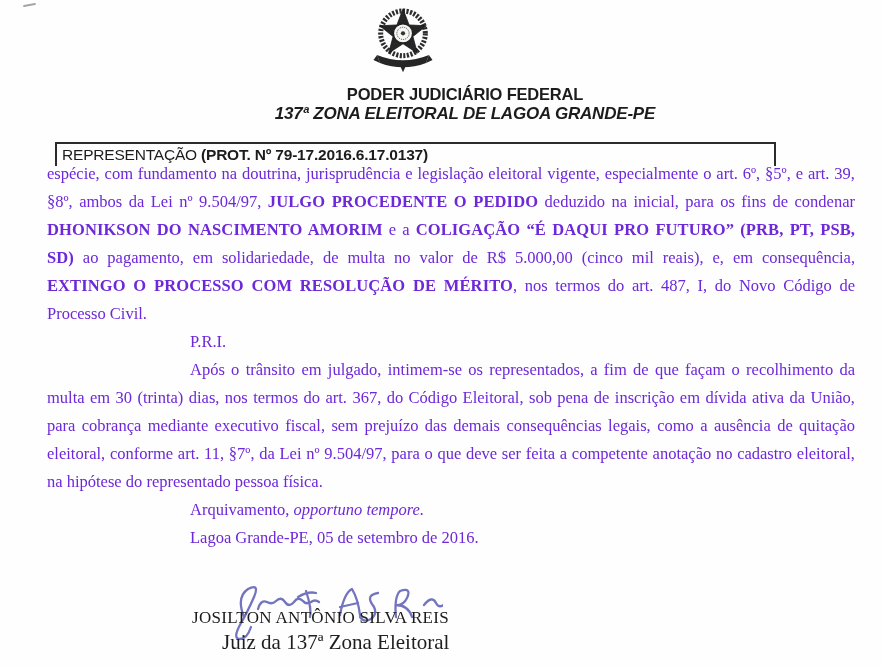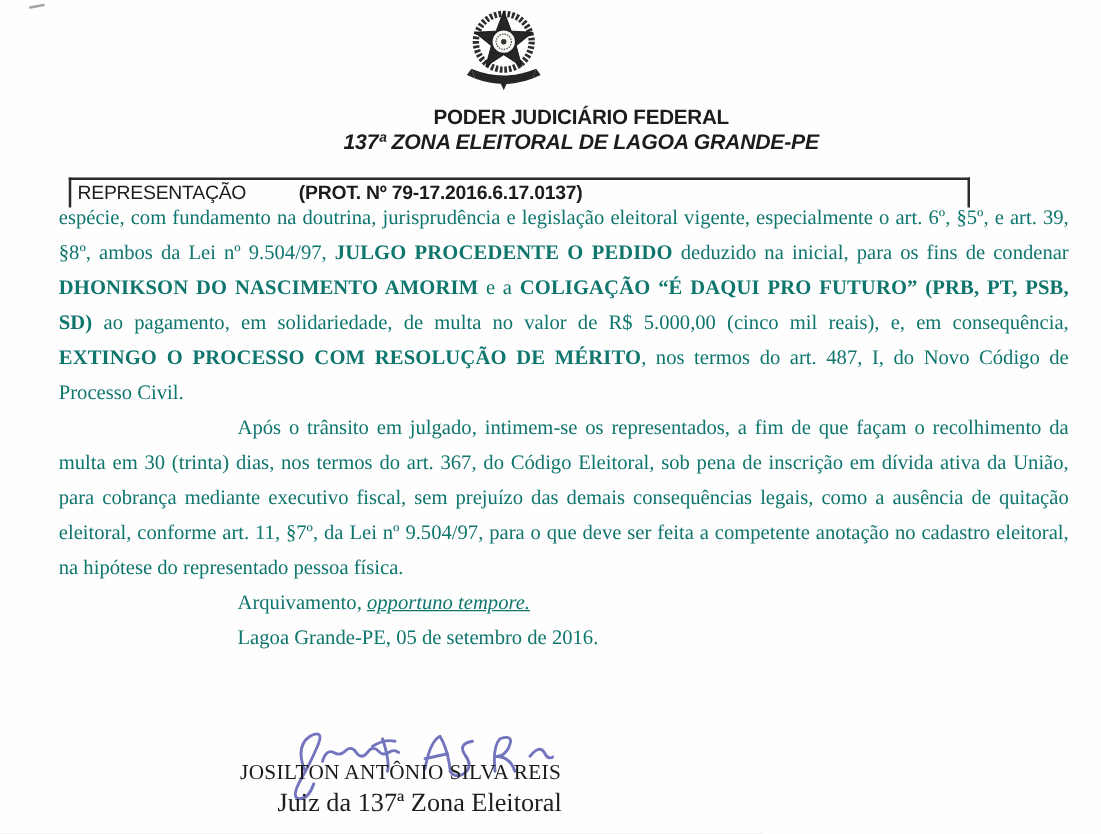--- a/index.html
+++ b/index.html
@@ -30,32 +30,32 @@
   .org-line2{font-size:17px;line-height:19px;font-weight:bold;font-style:italic;}
   
   .case-box{
     position:absolute;left:55px;top:142px;width:712px;height:22px;
     border:2px solid #2b2b2b;border-bottom:none;
     font-family:"Liberation Sans", sans-serif;
     font-size:15.5px;line-height:21px;
     padding-left:5px;white-space:nowrap;overflow:visible;
     letter-spacing:-0.2px;color:#1c1c1c;
   }
-  .case-box b{font-weight:bold;margin-left:38px;}
+  .case-box b{font-weight:bold;}
   
   .body{
     position:absolute;left:47px;top:160px;width:808px;
     font-size:16.5px;line-height:28px;
     text-align:justify;
-    color:#0f766e;
+    color:#6d28d9;
   }
   .body p{margin:0;}
   .body p.indent{text-indent:143px;}
   .body b{font-weight:bold;letter-spacing:0.1px;}
-  .body i{font-style:italic;text-decoration:underline;}
+  .body i{font-style:italic;}
   
   .sig-name{
     position:absolute;left:192px;top:608px;
     font-size:17px;font-weight:normal;letter-spacing:0.3px;color:#1a1a1a;
   }
   .sig-title{
     position:absolute;left:222px;top:630px;
     font-size:21px;color:#1e1e1e;
   }
   .signature-svg{position:absolute;left:228px;top:581px;width:215px;height:60px;pointer-events:none;}
@@ -81,20 +81,21 @@
 
   <div class="org">
     <div class="org-line1">PODER JUDICIÁRIO FEDERAL</div>
     <div class="org-line2">137ª ZONA ELEITORAL DE LAGOA GRANDE-PE</div>
   </div>
 
   <div class="case-box"><span>REPRESENTAÇÃO </span><b>(PROT. Nº 79-17.2016.6.17.0137)</b></div>
 
   <div class="body">
     <p><span>espécie, com fundamento na doutrina, jurisprudência e legislação eleitoral vigente, especialmente o art. 6º, §5º, e art. 39, §8º, ambos da Lei nº 9.504/97, </span><b>JULGO PROCEDENTE O PEDIDO</b><span> deduzido na inicial, para os fins de condenar </span><b>DHONIKSON DO NASCIMENTO AMORIM</b><span> e a </span><b>COLIGAÇÃO “É DAQUI PRO FUTURO” (PRB, PT, PSB, SD)</b><span> ao pagamento, em solidariedade, de multa no valor de R$ 5.000,00 (cinco mil reais), e, em consequência, </span><b>EXTINGO O PROCESSO COM RESOLUÇÃO DE MÉRITO</b><span>, nos termos do art. 487, I, do Novo Código de Processo Civil.</span></p>
+    <p class="indent">P.R.I.</p>
     <p class="indent">Após o trânsito em julgado, intimem-se os representados, a fim de que façam o recolhimento da multa em 30 (trinta) dias, nos termos do art. 367, do Código Eleitoral, sob pena de inscrição em dívida ativa da União, para cobrança mediante executivo fiscal, sem prejuízo das demais consequências legais, como a ausência de quitação eleitoral, conforme art. 11, §7º, da Lei nº 9.504/97, para o que deve ser feita a competente anotação no cadastro eleitoral, na hipótese do representado pessoa física.</p>
     <p class="indent"><span>Arquivamento, </span><i>opportuno tempore.</i></p>
     <p class="indent">Lagoa Grande-PE, 05 de setembro de 2016.</p>
   </div>
 
   <svg class="signature-svg" viewBox="0 0 215 60" aria-hidden="true">
     <g fill="none" stroke="#6c6dbb" stroke-width="2.3" stroke-linecap="round" stroke-linejoin="round" opacity="0.95">
       <path d="M16,36 q-8,-20 4,-28 q12,-6 6,8 q-7,16 -13,26 q-9,16 -1,16 q7,0 11,-12"></path>
       <path d="M30,28 q3,-10 9,-7 q5,3 9,-1 q5,-5 9,1 q4,6 9,0 q4,-6 9,-1 q3,4 8,1 q4,-3 8,0"></path>
       <path d="M78,10 q6,18 4,26"></path>

